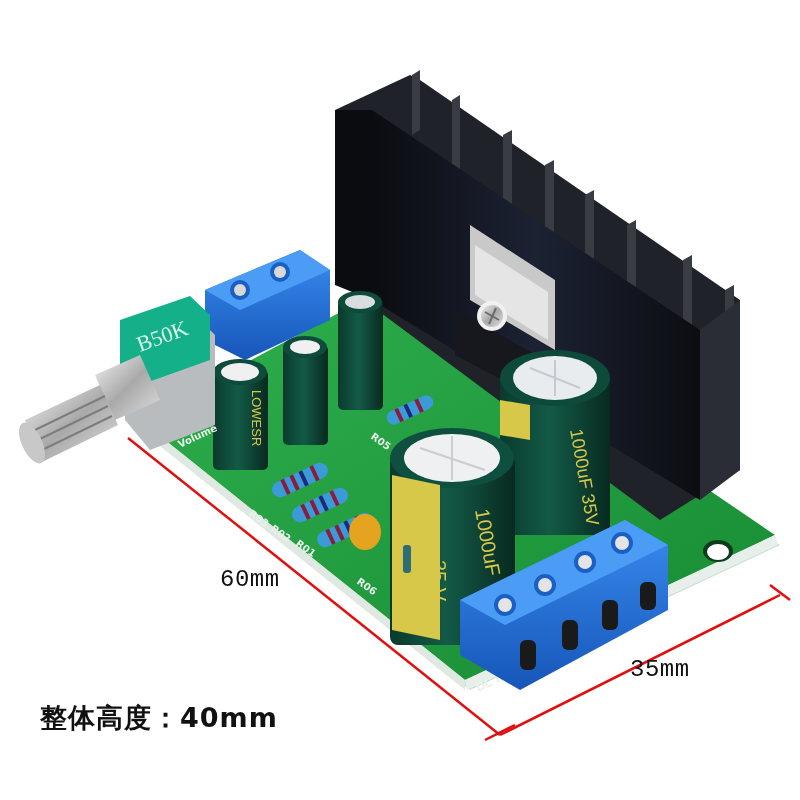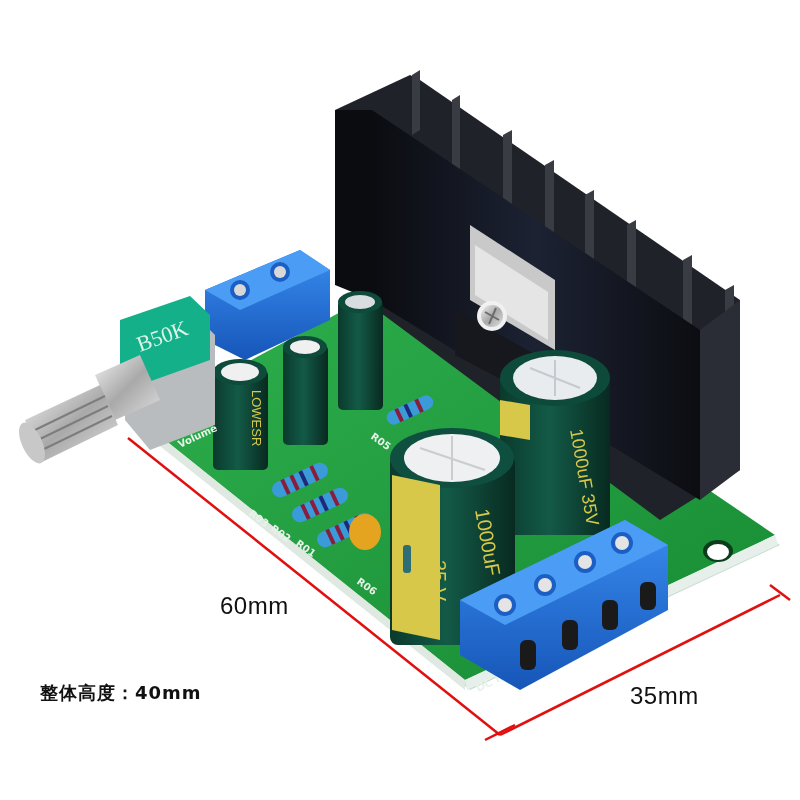--- a/index.html
+++ b/index.html
@@ -1,19 +1,19 @@
 <!DOCTYPE html>
 <html><head>
 <meta charset="utf-8">
 <style>
   html,body{margin:0;padding:0;background:#ffffff;}
   #stage{position:relative;width:800px;height:800px;overflow:hidden;background:#ffffff;font-family:"Liberation Serif","DejaVu Serif",serif;}
   svg{position:absolute;left:0;top:0;}
-  .dim-label{position:absolute;color:#111;font-family:Liberation Sans, sans-serif;font-size:24px;letter-spacing:0.5px;margin-top:26px;}
-  .height-label{position:absolute;left:40px;top:681px;color:#111;font-family:"DejaVu Sans","Liberation Sans",sans-serif;font-size:18px;font-weight:bold;letter-spacing:1px;}
+  .dim-label{position:absolute;color:#111;font-family:Liberation Mono, monospace;font-size:24px;letter-spacing:0.5px;}
+  .height-label{position:absolute;left:40px;top:700px;color:#111;font-family:"DejaVu Sans","Liberation Sans",sans-serif;font-size:27px;font-weight:bold;letter-spacing:1px;}
 </style>
 </head>
 <body>
 
 <div id="stage">
 <svg width="800" height="800" viewBox="0 0 800 800">
   <defs>
     <linearGradient id="pcbG" x1="0" y1="0" x2="1" y2="1">
       <stop offset="0" stop-color="#2fb14e"></stop>
       <stop offset="1" stop-color="#178a33"></stop>

